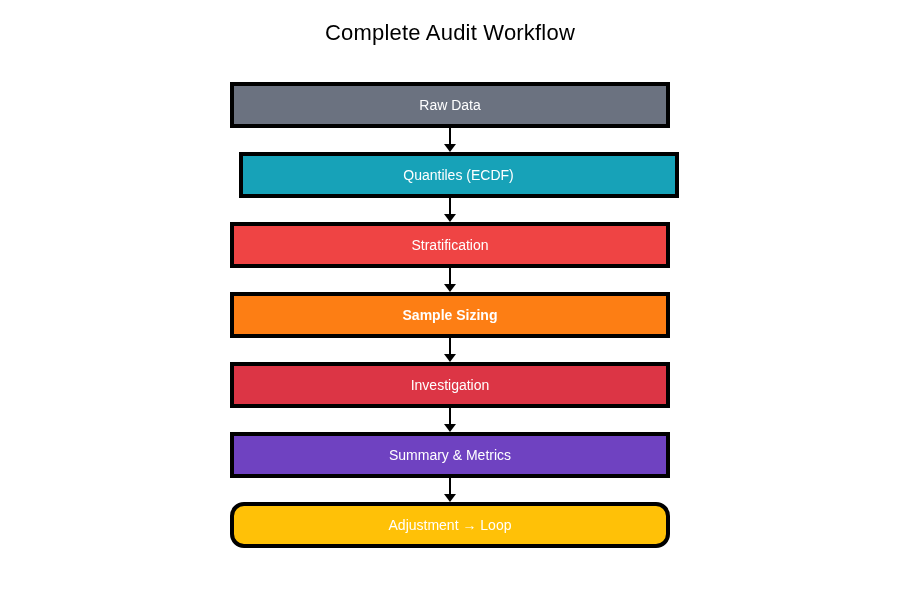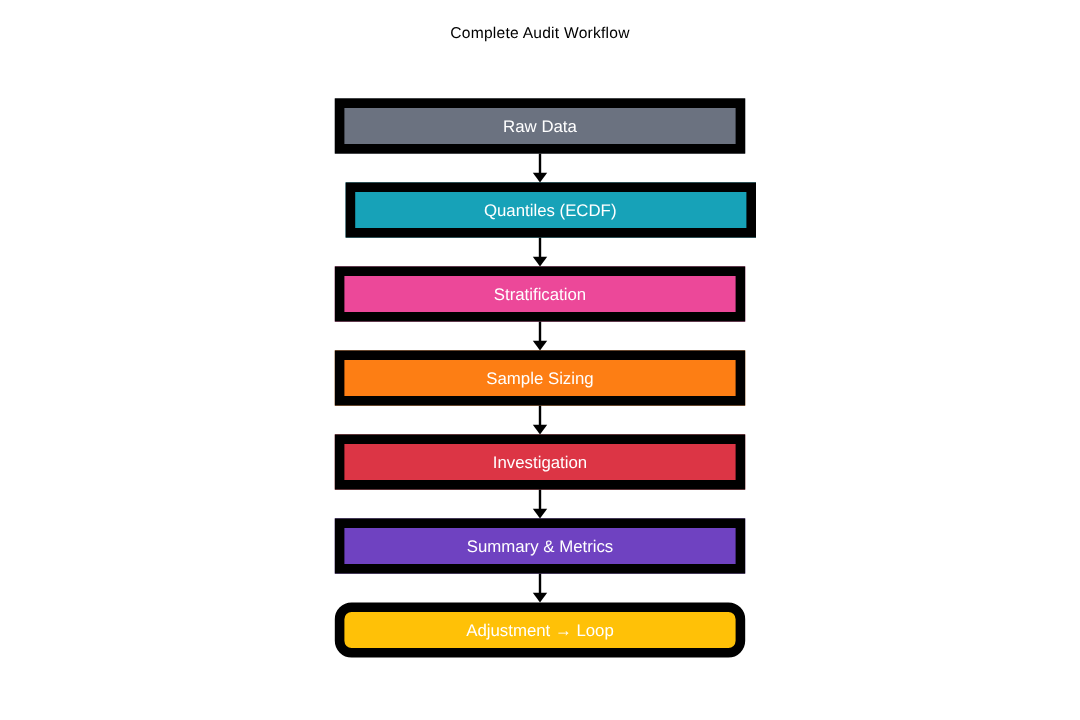--- a/index.html
+++ b/index.html
@@ -14,39 +14,39 @@
     height: 600px;
     background: #ffffff;
     overflow: hidden;
   }
   .diagram-title {
     position: absolute;
     top: 20px;
     left: 0;
     width: 900px;
     text-align: center;
-    font-size: 13px;
+    font-size: 22px;
     font-weight: 400;
     color: #000000;
     letter-spacing: 0.2px;
   }
   .flow {
     position: absolute;
     top: 82px;
     left: 250px;
     width: 400px;
     display: flex;
     flex-direction: column;
     align-items: center;
   }
   .flow-step {
     box-sizing: border-box;
-    width: 342px;
+    width: 440px;
     height: 46px;
-    border: 8px solid #84cc16;
+    border: 4px solid #84cc16;
     display: flex;
     align-items: center;
     justify-content: center;
   }
   .flow-step .step-label {
     color: #ffffff;
     font-size: 14px;
     line-height: 1;
     white-space: nowrap;
   }
@@ -88,29 +88,29 @@
         <div class="arrow-line" style="background: rgb(0, 0, 0);"></div>
         <div class="arrow-head" style="border-top-color: rgb(0, 0, 0);"></div>
       </div>
       <div class="flow-step" style="background: rgb(23, 162, 184); border-color: rgb(0, 0, 0); margin-left: 17px;">
         <span class="step-label" style="color: rgb(255, 255, 255);">Quantiles (ECDF)</span>
       </div>
       <div class="flow-arrow">
         <div class="arrow-line" style="background: rgb(0, 0, 0);"></div>
         <div class="arrow-head" style="border-top-color: rgb(0, 0, 0);"></div>
       </div>
-      <div class="flow-step" style="background: #ec4899; border-color: rgb(0, 0, 0);">
+      <div class="flow-step" style="background: #ef4444; border-color: rgb(0, 0, 0);">
         <span class="step-label" style="color: rgb(255, 255, 255);">Stratification</span>
       </div>
       <div class="flow-arrow">
         <div class="arrow-line" style="background: rgb(0, 0, 0);"></div>
         <div class="arrow-head" style="border-top-color: rgb(0, 0, 0);"></div>
       </div>
       <div class="flow-step" style="background: rgb(253, 126, 20); border-color: rgb(0, 0, 0);">
-        <span class="step-label" style="color: rgb(255, 255, 255);">Sample Sizing</span>
+        <span class="step-label" style="color: rgb(255, 255, 255); font-weight: bold;">Sample Sizing</span>
       </div>
       <div class="flow-arrow">
         <div class="arrow-line" style="background: rgb(0, 0, 0);"></div>
         <div class="arrow-head" style="border-top-color: rgb(0, 0, 0);"></div>
       </div>
       <div class="flow-step" style="background: rgb(220, 53, 69); border-color: rgb(0, 0, 0);">
         <span class="step-label" style="color: rgb(255, 255, 255);">Investigation</span>
       </div>
       <div class="flow-arrow">
         <div class="arrow-line" style="background: rgb(0, 0, 0);"></div>

